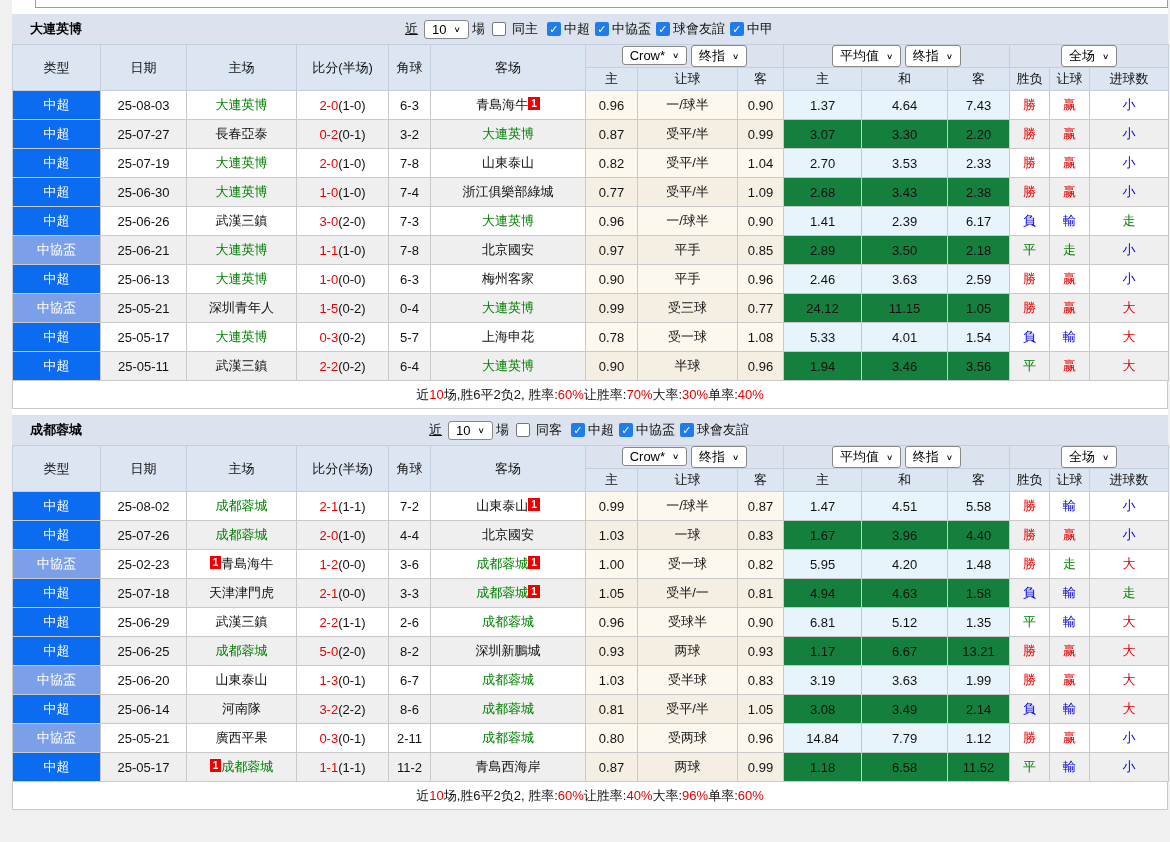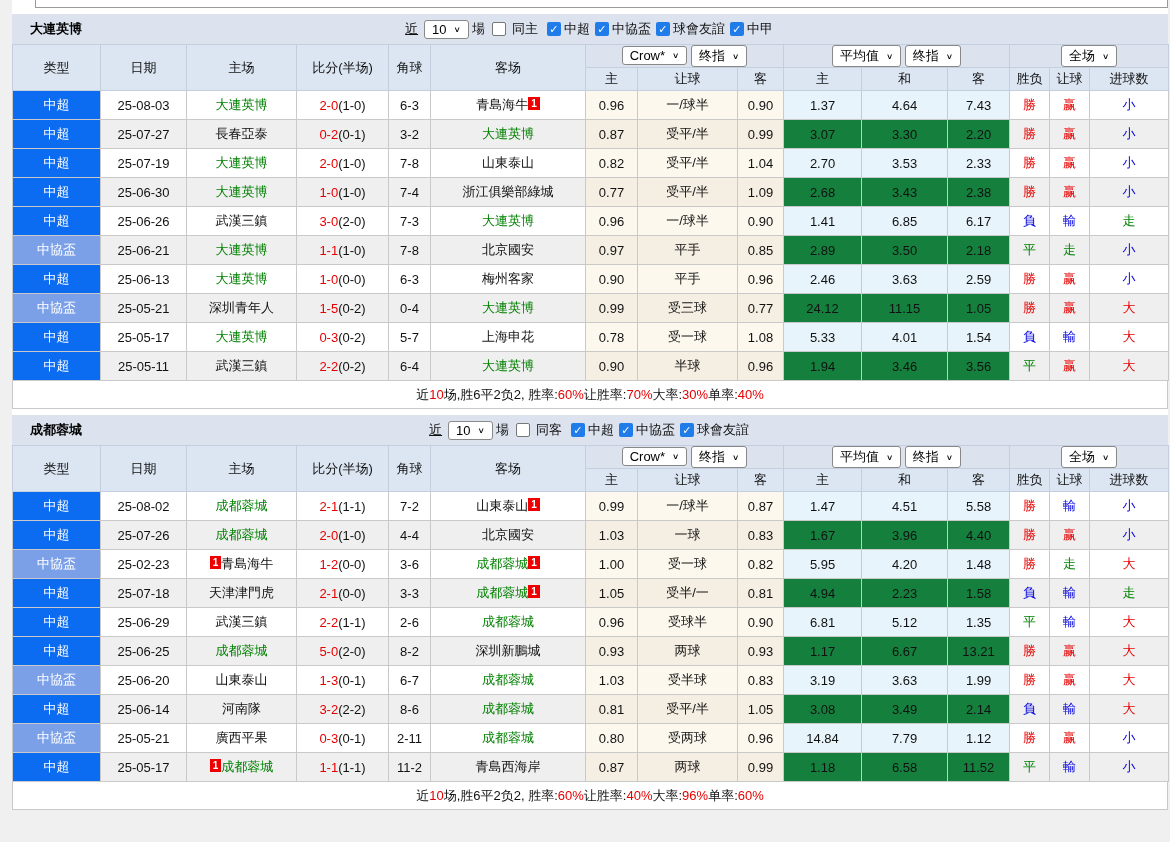--- a/index.html
+++ b/index.html
@@ -228,21 +228,21 @@
               <td class="t-cell" style="background: rgb(11, 108, 242);">中超</td>
               <td class="date">25-06-26</td>
               <td class="team-cell"><span>武漢三鎮</span></td>
               <td class="score"><span class="sc">3-0</span><span class="half">(2-0)</span></td>
               <td class="corner">7-3</td>
               <td class="team-cell"><span class="focus">大連英博</span></td>
               <td class="odds">0.96</td>
               <td class="odds">一/球半</td>
               <td class="odds">0.90</td>
               <td class="avg">1.41</td>
-              <td class="avg">6.85</td>
+              <td class="avg">2.39</td>
               <td class="avg">6.17</td>
               <td class="res" style="color: rgb(0, 0, 224);">負</td>
               <td class="res" style="color: rgb(0, 0, 224);">輸</td>
               <td class="res" style="color: rgb(0, 128, 0);">走</td>
             </tr>
             <tr class="alt">
               <td class="t-cell" style="background: rgb(123, 160, 232);">中協盃</td>
               <td class="date">25-06-21</td>
               <td class="team-cell"><span class="focus">大連英博</span></td>
               <td class="score"><span class="sc">1-1</span><span class="half">(1-0)</span></td>
@@ -475,21 +475,21 @@
               <td class="t-cell" style="background: rgb(11, 108, 242);">中超</td>
               <td class="date">25-07-18</td>
               <td class="team-cell"><span>天津津門虎</span></td>
               <td class="score"><span class="sc">2-1</span><span class="half">(0-0)</span></td>
               <td class="corner">3-3</td>
               <td class="team-cell"><span class="focus">成都蓉城</span><span class="badge">1</span></td>
               <td class="odds">1.05</td>
               <td class="odds">受半/一</td>
               <td class="odds">0.81</td>
               <td class="avg">4.94</td>
-              <td class="avg">2.23</td>
+              <td class="avg">4.63</td>
               <td class="avg">1.58</td>
               <td class="res" style="color: rgb(0, 0, 224);">負</td>
               <td class="res" style="color: rgb(0, 0, 224);">輸</td>
               <td class="res" style="color: rgb(0, 128, 0);">走</td>
             </tr>
             <tr>
               <td class="t-cell" style="background: rgb(11, 108, 242);">中超</td>
               <td class="date">25-06-29</td>
               <td class="team-cell"><span>武漢三鎮</span></td>
               <td class="score"><span class="sc">2-2</span><span class="half">(1-1)</span></td>

